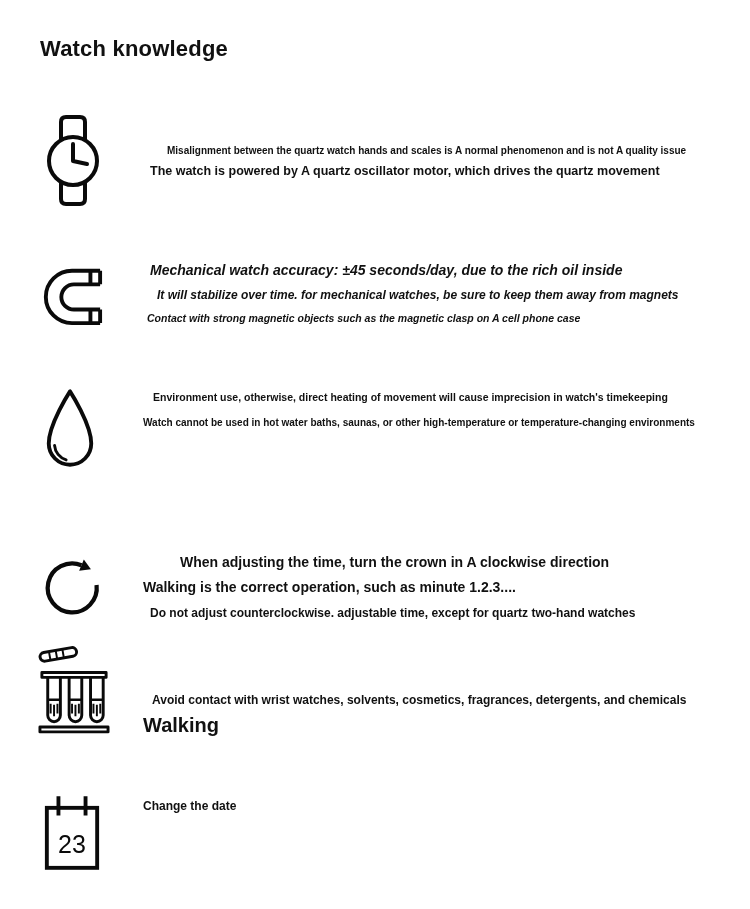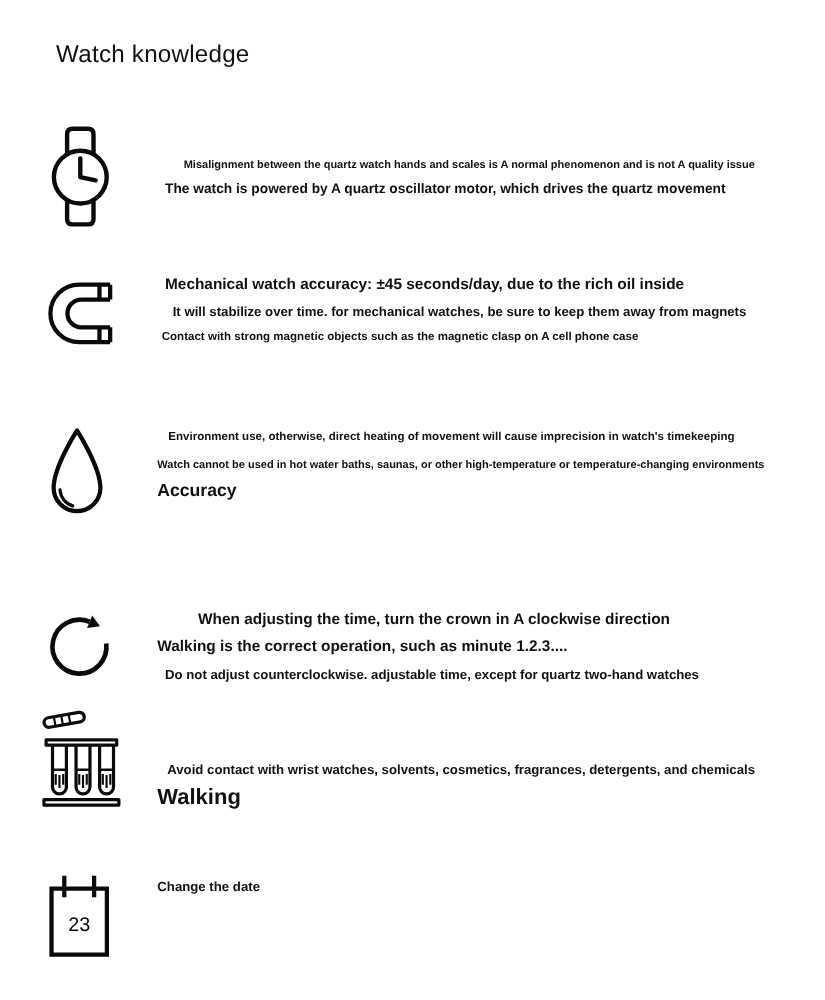--- a/index.html
+++ b/index.html
@@ -5,60 +5,60 @@
   * { box-sizing: border-box; margin: 0; padding: 0; }
   html, body { background: #ffffff; }
   body {
     width: 750px; height: 909px;
     position: relative;
     font-family: "Liberation Sans", sans-serif;
     color: #111111;
     overflow: hidden;
   }
   .page-title {
-    position: absolute; left: 51px; top: 36px;
-    font-size: 22px; font-weight: 400; letter-spacing: .2px;
+    position: absolute; left: 40px; top: 36px;
+    font-size: 22px; font-weight: 700; letter-spacing: .2px;
   }
   .sec { position: absolute; left: 0; width: 750px; padding-left: 143px; }
   .icon-box { position: absolute; }
   .icon-box svg { display: block; }
   .ln { line-height: 1.25; white-space: nowrap; }
   .w7 { font-weight: 700; }
   .w6 { font-weight: 600; }
   .s10  { font-size: 10px; }
   .s105 { font-size: 10.5px; }
   .s12  { font-size: 12px; }
   .s125 { font-size: 12.5px; }
   .s14  { font-size: 14px; }
   .s16  { font-size: 16px; }
   .s20  { font-size: 20px; }
   .cal-num {
     position: absolute; left: 0; right: 0; top: 38px;
-    text-align: center; font-size: 18px; font-weight: 400; color: #0a0a0a;
+    text-align: center; font-size: 25px; font-weight: 400; color: #0a0a0a;
   }
 </style>
 </head>
 <body>
 
 <h1 class="page-title">Watch knowledge</h1>
 
 <section class="sec" style="top:112px;">
   <div class="icon-box" style="left:42px; top:0;">
     <svg width="62" height="97" viewBox="0 0 62 97" fill="none" stroke="#0a0a0a" stroke-width="4" stroke-linejoin="round">
       <path d="M19 27 V10 Q19 5 24 5 H38 Q43 5 43 10 V27"></path>
       <circle cx="31" cy="49" r="24"></circle>
       <path d="M31 49 V32 M31 49 L45 52" stroke-linecap="round"></path>
       <path d="M19 71 V87 Q19 92 24 92 H38 Q43 92 43 87 V71"></path>
     </svg>
   </div>
   <p class="ln s10 w7" style="margin:33px 0 0 24px;">Misalignment between the quartz watch hands and scales is A normal phenomenon and is not A quality issue</p>
   <p class="ln s125 w7" style="margin:6px 0 0 7px;">The watch is powered by A quartz oscillator motor, which drives the quartz movement</p>
 </section>
 
-<section class="sec" style="top:246px;">
+<section class="sec" style="top:258px;font-style:italic;">
   <div class="icon-box" style="left:40px; top:4px;">
     <svg width="64" height="66" viewBox="0 0 66 68" fill="none" stroke="#0a0a0a" stroke-width="4" stroke-linejoin="round">
       <path d="M62 9 H33 A27 27 0 0 0 33 63 H62"></path>
       <path d="M62 23 H35 A13 13 0 0 0 35 49 H62"></path>
       <path d="M62 9 V23 M62 63 V49 M52 9 V23 M52 63 V49"></path>
     </svg>
   </div>
   <p class="ln s14 w7" style="margin:4px 0 0 7px;">Mechanical watch accuracy: ±45 seconds/day, due to the rich oil inside</p>
   <p class="ln s12 w6" style="margin:8px 0 0 14px;">It will stabilize over time. for mechanical watches, be sure to keep them away from magnets</p>
   <p class="ln s105 w6" style="margin:9px 0 0 4px;">Contact with strong magnetic objects such as the magnetic clasp on A cell phone case</p>
@@ -66,21 +66,20 @@
 
 <section class="sec" style="top:383px;">
   <div class="icon-box" style="left:42px; top:2px;">
     <svg width="56" height="88" viewBox="0 0 58 90" fill="none" stroke="#0a0a0a" stroke-width="4" stroke-linejoin="round">
       <path d="M29 6 C29 6 7 40 7 60 A22 22 0 0 0 51 60 C51 40 29 6 29 6 Z"></path>
       <path d="M13 62 A17 17 0 0 0 25 77" stroke-width="3" stroke-linecap="round"></path>
     </svg>
   </div>
   <p class="ln s105 w6" style="margin:8px 0 0 10px;">Environment use, otherwise, direct heating of movement will cause imprecision in watch's timekeeping</p>
   <p class="ln s10 w6" style="margin:13px 0 0 0;">Watch cannot be used in hot water baths, saunas, or other high-temperature or temperature-changing environments</p>
-  <p class="ln s16 w7" style="margin:7px 0 0 0;">Accuracy</p>
 </section>
 
 <section class="sec" style="top:544px;">
   <div class="icon-box" style="left:40px; top:6px;">
     <svg width="66" height="70" viewBox="0 0 70 72" fill="none" stroke="#0a0a0a" stroke-width="4.5">
       <path d="M60 36 A26 26 0 1 1 44 15"></path>
       <path d="M54 19.3 L46.5 9 L41.5 21 Z" fill="#0a0a0a" stroke="none"></path>
     </svg>
   </div>
   <p class="ln s14 w7" style="margin:10px 0 0 37px;">When adjusting the time, turn the crown in A clockwise direction</p>

